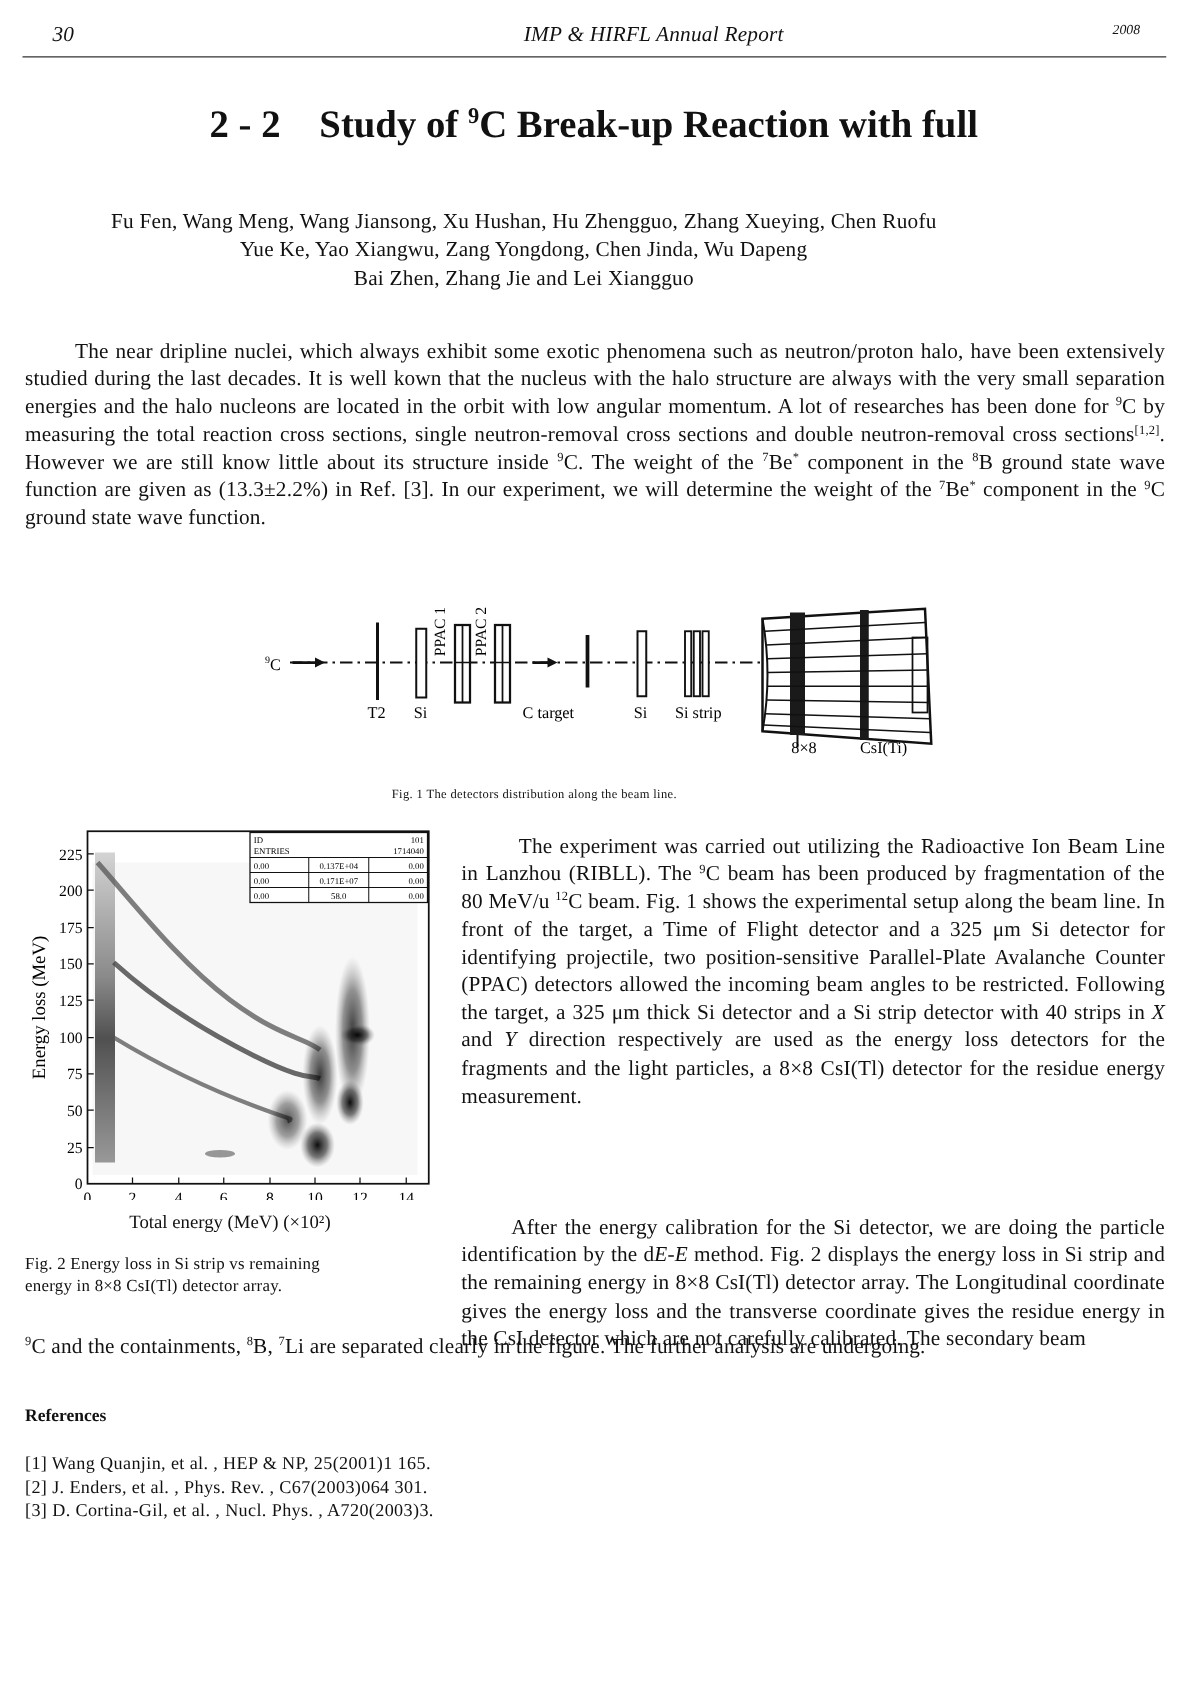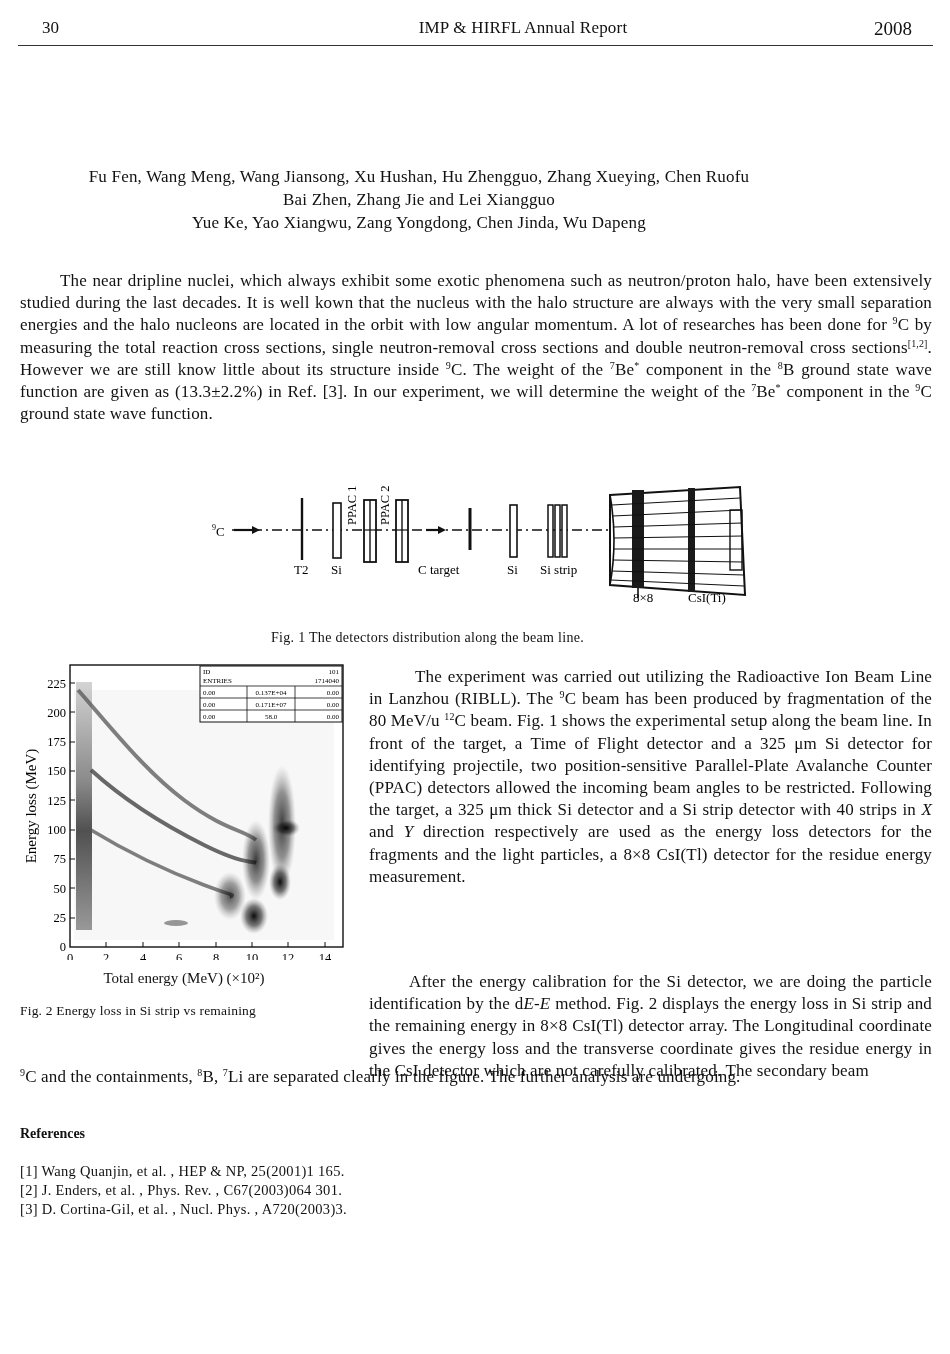--- a/index.html
+++ b/index.html
@@ -1,32 +1,32 @@
 <!DOCTYPE html>
 <html><head>
 <meta charset="utf-8">
 <style>
   html, body { margin:0; padding:0; background:#ffffff; }
   body { width:950px; height:1354px; position:relative; overflow:hidden;
          font-family:"Liberation Serif","DejaVu Serif",serif; color:#111; }
   .abs { position:absolute; }
-  .running-head { left:0; top:14px; width:950px; height:30px; }
+  .running-head { left:0; top:14px; width:950px; height:30px;font-style:italic; }
   .rh-page { left:42px; top:4px; font-size:17px; }
   .rh-title { left:0; width:950px; top:4px; text-align:center; font-size:17px; letter-spacing:0.2px;padding-left:48px; }
-  .rh-year { right:38px; top:4px; font-size:19px; }
+  .rh-year { right:38px; top:4px; font-size:11px; }
   .rule { left:18px; top:45px; width:915px; height:1px; background:#333; }
   .title { left:0; top:74px; width:950px; text-align:center; font-weight:bold;
            font-size:31px; line-height:36px; }
   .title sup { font-size:18px; }
   .authors { left:0; top:165px; width:838px; text-align:center; font-size:17px; line-height:23px; letter-spacing:0.2px; }
   .para { font-size:17px; line-height:22.2px; text-align:justify; letter-spacing:0.15px; }
   .p1 { left:20px; top:270px; width:912px; text-indent:40px; }
   sup.s { font-size:10px; vertical-align:6px; line-height:0; }
   .fig1 { left:200px; top:470px; width:560px; height:150px; }
-  .fig1-cap { left:0; top:630px; width:855px; text-align:center; font-size:14px; letter-spacing:0.3px; }
+  .fig1-cap { left:0; top:630px; width:855px; text-align:center; font-size:10px; letter-spacing:0.3px; }
   .plot-wrap { left:14px; top:660px; width:340px; height:300px; }
   .fig2-cap { left:20px; top:1002px; width:330px; font-size:13.5px; line-height:18px; letter-spacing:0.2px; }
   .p2 { left:369px; top:666px; width:563px; text-indent:46px; }
   .p3 { left:369px; top:932px; width:563px; text-indent:40px;margin-top:39px; }
   .p3-last { left:20px; top:1066px; width:912px; }
   .refs-h { left:20px; top:1126px; font-weight:bold; font-size:14px; }
   .refs { left:20px; top:1162px; font-size:14.5px; line-height:19px; letter-spacing:0.3px; }
   .ref-item { white-space:nowrap; }
   svg text { font-family:"Liberation Serif","DejaVu Serif",serif; }
   .mono { font-family:"DejaVu Sans","Liberation Sans",sans-serif; }
@@ -35,26 +35,29 @@
 <body>
 
 <div class="abs running-head">
   <span class="abs rh-page">30</span>
   <span class="abs rh-title">IMP &amp; HIRFL Annual Report</span>
   <span class="abs rh-year">2008</span>
 </div>
 <div class="abs rule"></div>
 
 <div class="abs title">
+  <div>
+    <span>2 - 2</span>&nbsp;&nbsp;&nbsp;&nbsp;<span>Study of </span><sup>9</sup><span>C Break-up Reaction with full</span>
+  </div>
 </div>
 
 <div class="abs authors">
   <div>Fu Fen, Wang Meng, Wang Jiansong, Xu Hushan, Hu Zhengguo, Zhang Xueying, Chen Ruofu</div>
+  <div>Yue Ke, Yao Xiangwu, Zang Yongdong, Chen Jinda, Wu Dapeng</div>
   <div>Bai Zhen, Zhang Jie and Lei Xiangguo</div>
-  <div>Yue Ke, Yao Xiangwu, Zang Yongdong, Chen Jinda, Wu Dapeng</div>
 </div>
 
 <div class="abs para p1"><span>The near dripline nuclei, which always exhibit some exotic phenomena such as neutron/proton halo, have been extensively studied during the last decades. It is well kown that the nucleus with the halo structure are always with the very small separation energies and the halo nucleons are located in the orbit with low angular momentum. A lot of researches has been done for </span><sup class="s">9</sup><span>C by measuring the total reaction cross sections, single neutron-removal cross sections and double neutron-removal cross sections</span><sup class="s">[1,2]</sup><span>. However we are still know little about its structure inside </span><sup class="s">9</sup><span>C. The weight of the </span><sup class="s">7</sup><span>Be</span><sup class="s">*</sup><span> component in the </span><sup class="s">8</sup><span>B ground state wave function are given as (13.3±2.2%) in Ref. [3]. In our experiment, we will determine the weight of the </span><sup class="s">7</sup><span>Be</span><sup class="s">*</sup><span> component in the </span><sup class="s">9</sup><span>C ground state wave function.</span></div>
 
 <div class="abs fig1">
   <svg width="560" height="150" viewBox="0 0 560 150">
 
     <line x1="32" y1="60" x2="410" y2="60" stroke="#111" stroke-width="1.6" stroke-dasharray="10,4,2,4"></line>
 
     <text x="12" y="66" font-size="13"><tspan font-size="8" dy="-6">9</tspan><tspan dy="6">C</tspan></text>
@@ -217,20 +220,21 @@
       <text x="274" y="302">12</text>
       <text x="311" y="302">14</text>
     </g>
 
     <text transform="translate(22,146) rotate(-90)" font-size="15" text-anchor="middle">Energy loss (MeV)</text>
   </svg>
   <div class="abs" style="left:0;top:310px;width:340px;text-align:center;font-size:15px;font-family:Liberation Serif, serif;">Total energy (MeV) (×10²)</div>
 </div>
 <div class="abs fig2-cap">
   <div>Fig. 2  Energy loss in Si strip vs remaining</div>
+  <div style="text-indent:0">energy in 8×8 CsI(Tl) detector array.</div>
 </div>
 
 <div class="abs para p2"><span>The experiment was carried out utilizing the Radioactive Ion Beam Line in Lanzhou (RIBLL). The </span><sup class="s">9</sup><span>C beam has been produced by fragmentation of the 80 MeV/u </span><sup class="s">12</sup><span>C beam. Fig. 1 shows the experimental setup along the beam line. In front of the target, a Time of Flight detector and a 325 μm Si detector for identifying projectile, two position-sensitive Parallel-Plate Avalanche Counter (PPAC) detectors allowed the incoming beam angles to be restricted. Following the target, a 325 μm thick Si detector and a Si strip detector with 40 strips in </span><i>X</i><span> and </span><i>Y</i><span> direction respectively are used as the energy loss detectors for the fragments and the light particles, a 8×8 CsI(Tl) detector for the residue energy measurement.</span></div>
 
 <div class="abs para p3"><span>After the energy calibration for the Si detector, we are doing the particle identification by the d</span><i>E-E</i><span> method. Fig. 2 displays the energy loss in Si strip and the remaining energy in 8×8 CsI(Tl) detector array. The Longitudinal coordinate gives the energy loss and the transverse coordinate gives the residue energy in the CsI detector which are not carefully calibrated. The secondary beam</span></div>
 <div class="abs para p3-last"><sup class="s">9</sup><span>C and the containments, </span><sup class="s">8</sup><span>B, </span><sup class="s">7</sup><span>Li are separated clearly in the figure. The further analysis are undergoing.</span></div>
 
 <div class="abs refs-h">References</div>
 <div class="abs refs">
   <div class="ref-item">[1]  Wang Quanjin, et al. , HEP &amp; NP, 25(2001)1 165.</div>

